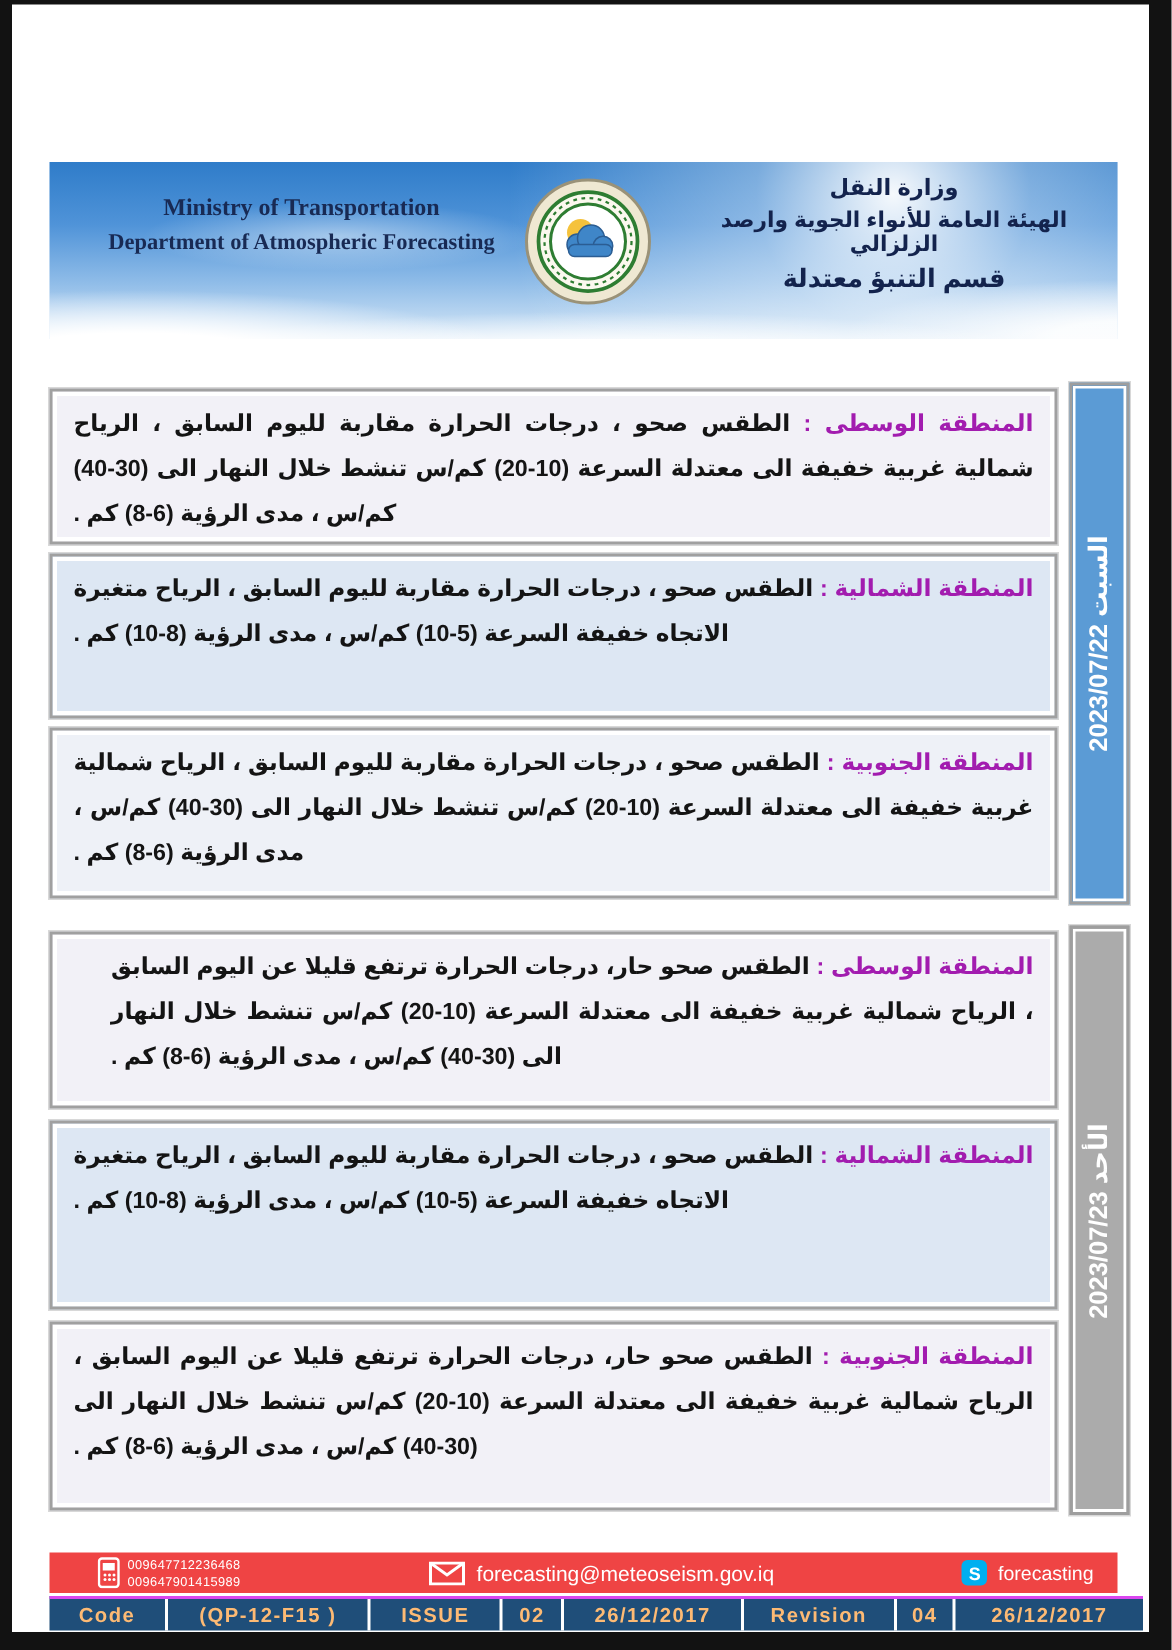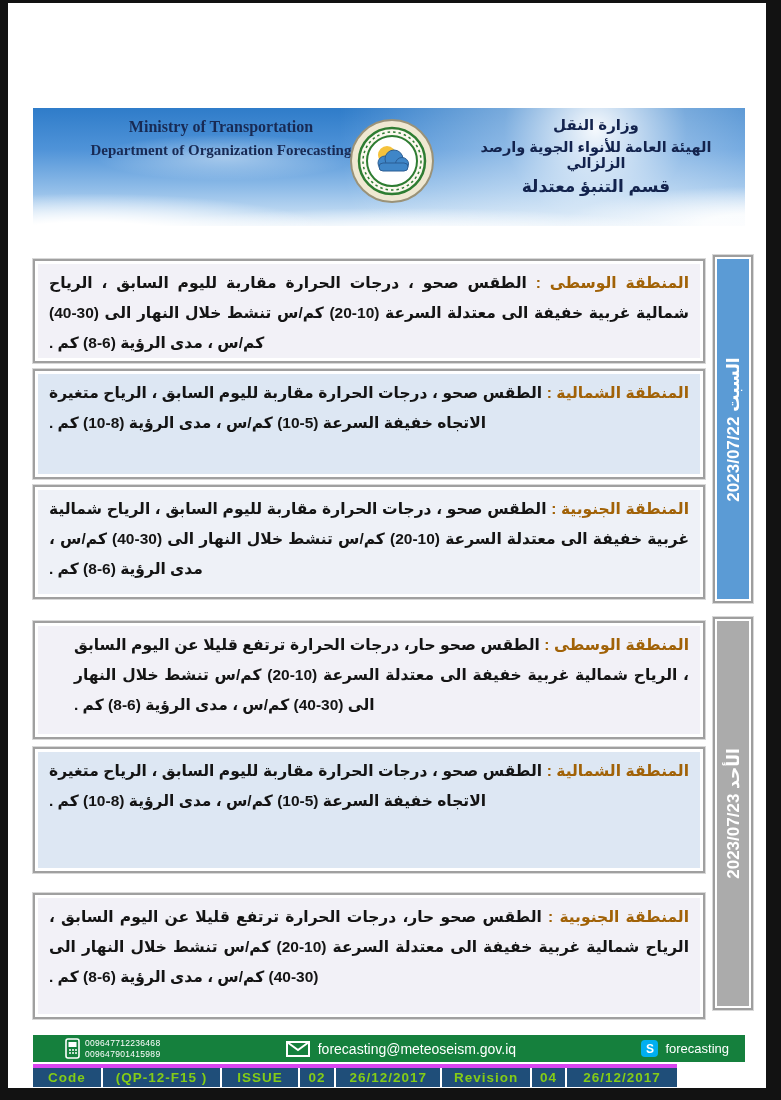--- a/index.html
+++ b/index.html
@@ -16,22 +16,22 @@
     background:
       radial-gradient(circle at 79% 18%, rgba(255,255,255,0.95) 0%, rgba(255,255,255,0.35) 16%, rgba(255,255,255,0) 45%),
       radial-gradient(ellipse 50% 55% at 8% 112%, #ffffff 28%, rgba(255,255,255,0) 72%),
       radial-gradient(ellipse 65% 50% at 52% 122%, #ffffff 34%, rgba(255,255,255,0) 75%),
       radial-gradient(ellipse 38% 45% at 101% 98%, rgba(255,255,255,0.9) 18%, rgba(255,255,255,0) 70%),
       radial-gradient(ellipse 26% 28% at 27% 42%, rgba(255,255,255,0.45) 0%, rgba(255,255,255,0) 70%),
       linear-gradient(180deg,#2f7cc9 0%,#4f93d8 35%,#8fbce8 68%,#d7e8f7 100%);
     overflow:hidden;
   }
   .hdr-en{
-    position:absolute;left:18px;top:10px;width:300px;text-align:center;
-    font-family:"Liberation Serif","DejaVu Serif",serif;color:#182a54;font-weight:bold;margin-left:20px;
+    position:absolute;left:18px;top:22px;width:300px;text-align:center;
+    font-family:"Liberation Serif","DejaVu Serif",serif;color:#182a54;font-weight:bold;
   }
   .hdr-en .l1{font-size:16px;margin-bottom:6px;}
   .hdr-en .l2{font-size:13.5px;margin-bottom:6px;}
   .hdr-en .l3{font-size:15px;}
   .hdr-ar{
     position:absolute;right:14px;top:8px;width:270px;text-align:center;direction:rtl;
     color:#13234d;font-weight:bold;
   }
   .hdr-ar .l1{font-size:15px;margin-bottom:5px;}
   .hdr-ar .l2{font-size:14.5px;margin-bottom:5px;}
@@ -41,71 +41,71 @@
   .group{position:absolute;left:25px;width:720px;}
   .g1{top:252px;height:348px;}
   .g2{top:614px;height:393px;}
   .fbox{
     position:absolute;left:0;width:672px;
     border:2px solid #a0a0a0;box-shadow:inset 0 0 0 3px #ffffff,0 0 0 1px #d8d8d8;
     direction:rtl;text-align:justify;text-align-last:left;
     padding:7px 14px;box-sizing:border-box;
     font-size:15.5px;font-weight:bold;color:#141414;line-height:1.95;
   }
-  .fbox .region{color:#a16207;}
+  .fbox .region{color:#a21caf;}
   .b1{top:4px;height:104px;background:#f2f1f7;}
   .b2{top:114px;height:110px;background:#dde7f3;}
   .b3{top:230px;height:114px;background:#eef1f7;}
   .b4{top:4px;height:118px;background:#f2f1f7;padding-left:39px;}
   .b5{top:130px;height:126px;background:#dde7f3;}
-  .b6{top:276px;height:126px;background:#f2f1f7;}
+  .b6{top:264px;height:126px;background:#f2f1f7;}
   .day-label{
     position:absolute;right:0;top:0;bottom:0;width:40px;
     border:2px solid #9e9e9e;box-shadow:inset 0 0 0 2px #ffffff,0 0 0 1px #d8d8d8;
     display:flex;align-items:center;justify-content:center;overflow:visible;
     box-sizing:border-box;
   }
   .day-label .vtext{
     transform:rotate(-90deg);white-space:nowrap;direction:rtl;
     color:#ffffff;font-weight:bold;font-size:17px;letter-spacing:.5px;
   }
   
   .contact-bar{
-    position:absolute;left:25px;top:1032px;width:712px;height:27px;background:#15803d;
+    position:absolute;left:25px;top:1032px;width:712px;height:27px;background:#ef4444;
     display:flex;align-items:center;color:#ffffff;box-sizing:border-box;padding:0 14px;
   }
   .phone-block{display:flex;align-items:center;gap:5px;margin-left:18px;}
   .phone-nums{font-size:8.5px;line-height:1.25;letter-spacing:.3px;}
   .email-block{display:flex;align-items:center;gap:8px;margin:11px auto;font-size:14px;}
   .skype-block{display:flex;align-items:center;gap:7px;font-size:13px;margin-right:2px;}
   .skype-badge{
     width:17px;height:17px;border-radius:4px;background:#00aff0;color:#fff;
     display:flex;align-items:center;justify-content:center;font-weight:bold;font-size:12px;
   }
   .code-row{
-    position:absolute;left:25px;top:1061px;width:644px;height:23px;background:#1f4e79;
-    display:flex;border-top:4px solid #d946ef;box-sizing:border-box;
-    color:#84cc16;font-weight:bold;font-size:13.5px;letter-spacing:1px;
+    position:absolute;left:25px;top:1061px;width:729px;height:23px;background:#1f4e79;
+    display:flex;border-top:2px solid #d946ef;box-sizing:border-box;
+    color:#fdba74;font-weight:bold;font-size:13.5px;letter-spacing:1px;
   }
   .code-row .cell{
     display:flex;align-items:center;justify-content:center;
     border-right:2px solid #ffffff;box-sizing:border-box;white-space:nowrap;
   }
   .code-row .cell:last-child{border-right:none;}
   .c0{flex:8.6}.c1{flex:15.0}.c2{flex:9.6}.c3{flex:4.4}.c4{flex:13.2}.c5{flex:11.2}.c6{flex:4.2}.c7{flex:14.0}
 </style>
 </head>
 <body>
 
 <div class="page">
 
   <div class="header">
     <div class="hdr-en">
       <div class="l1">Ministry of Transportation</div>
-      <div class="l3">Department of Organization Forecasting</div>
+      <div class="l3">Department of Atmospheric Forecasting</div>
     </div>
     <div class="logo">
       <svg width="86" height="86" viewBox="0 0 86 86">
         <circle cx="43" cy="43" r="41" fill="#efe8d2" stroke="#9a9278" stroke-width="2"></circle>
         <circle cx="43" cy="43" r="33" fill="#fbf8ee" stroke="#2e7d32" stroke-width="2.5"></circle>
         <circle cx="43" cy="43" r="29" fill="none" stroke="#2e7d32" stroke-width="1.5" stroke-dasharray="2.5 3"></circle>
         <circle cx="43" cy="43" r="25" fill="#ffffff" stroke="#2e7d32" stroke-width="2"></circle>
         <circle cx="38" cy="37" r="9" fill="#f5c23c"></circle>
         <g fill="#3f86c8" stroke="#2b5d93" stroke-width="1">
           <circle cx="36" cy="45" r="7"></circle>

